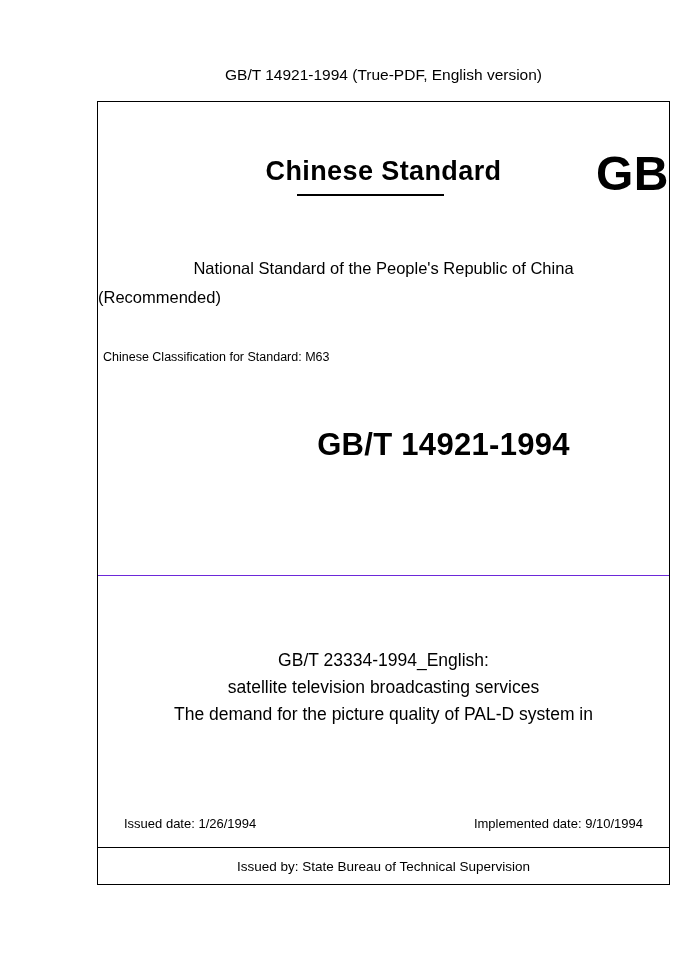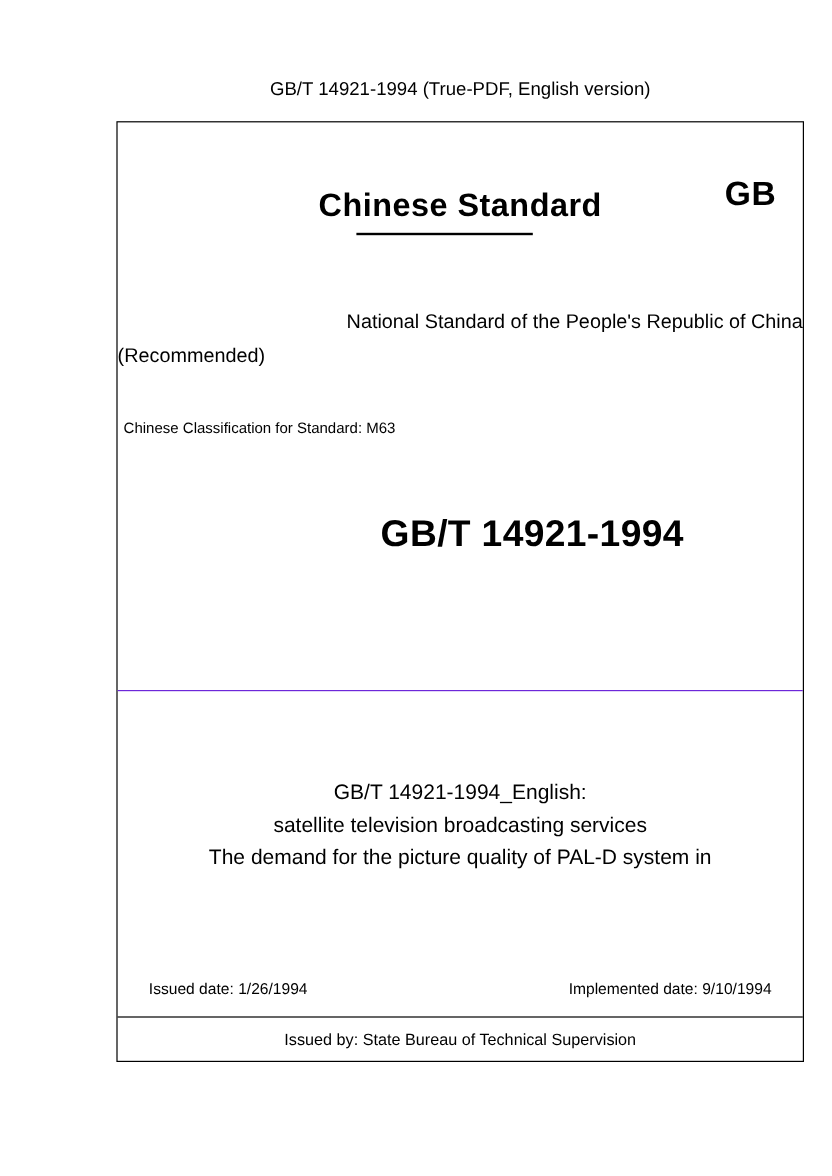--- a/index.html
+++ b/index.html
@@ -63,32 +63,32 @@
   .title-underline {
     position: absolute;
     left: 199px;
     top: 92px;
     width: 147px;
     height: 2px;
     background: #000;
   }
   .gb-badge {
     position: absolute;
-    right: 22px;
+    right: 0;
     top: 44px;
-    font-size: 28px;
+    font-size: 48px;
     font-weight: bold;
     letter-spacing: 0.5px;
   }
   .natl-line1 {
     position: absolute;
     left: 0;
     top: 157px;
     width: 100%;
-    text-align: right;
+    text-align: center;
     font-size: 16.5px;
   }
   .natl-line2 {
     position: absolute;
     left: 0;
     top: 186px;
     width: 100%;
     text-align: left;
     font-size: 16.5px;
   }
@@ -178,21 +178,21 @@
       <div class="title-underline"></div>
       <div class="gb-badge">GB</div>
       <div class="natl-line1">National Standard of the People's Republic of China</div>
       <div class="natl-line2">(Recommended)</div>
       <div class="classification">Chinese Classification for Standard: M63</div>
       <div class="std-number">GB/T 14921-1994</div>
     </div>
 
     <div class="section-mid">
       <div class="eng-title">
-        <div>GB/T 14921-1994_English:</div>
+        <div>GB/T 23334-1994_English:</div>
         <div>satellite television broadcasting services</div>
         <div>The demand for the picture quality of PAL-D system in</div>
       </div>
       <div class="dates">
         <span>Issued date: 1/26/1994</span>
         <span>Implemented date: 9/10/1994</span>
       </div>
     </div>
 
     <div class="section-bottom">

